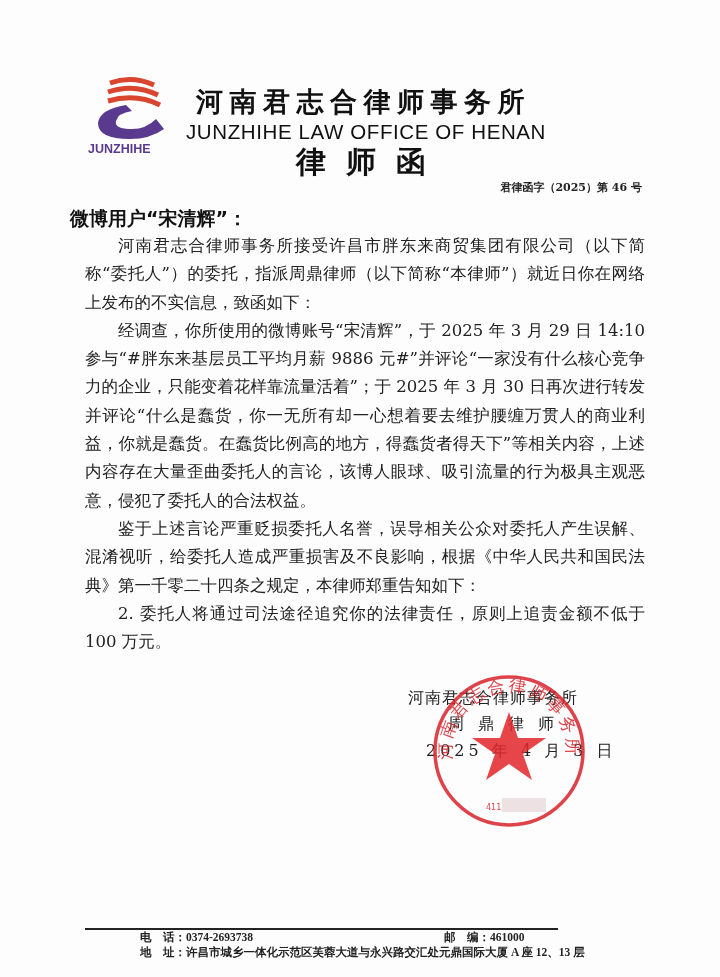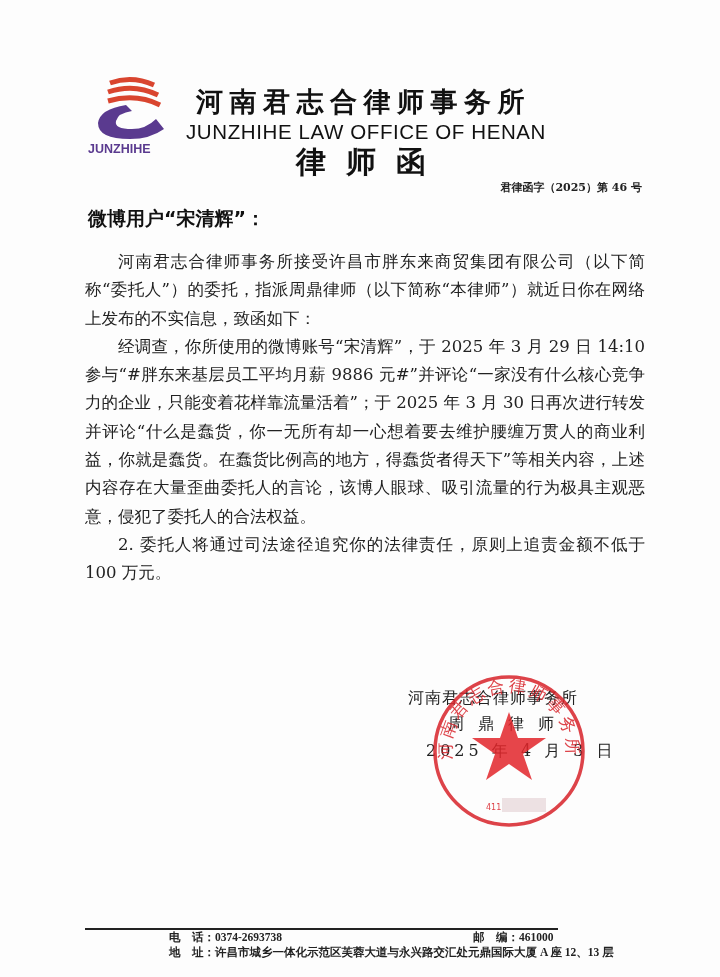--- a/index.html
+++ b/index.html
@@ -9,32 +9,32 @@
   .logo { left:86px; top:75px; width:100px; height:90px; }
   .logo-text { position:absolute; left:2px; top:67px; font-family:"Liberation Sans",sans-serif; font-weight:bold;
                font-size:12.5px; color:#5a3a8f; letter-spacing:0px;text-align:right; }
   .firm-cn { left:196px; top:84px; width:404px; font-size:27px; font-weight:bold; letter-spacing:6.5px;
              font-family:"DejaVu Sans","Liberation Sans",sans-serif; white-space:nowrap; color:#111; }
   .firm-en { left:186px; top:120px; width:425px; font-family:"Liberation Sans","DejaVu Sans",sans-serif;
              font-size:20.5px; letter-spacing:0.6px; white-space:nowrap; color:#111; }
   .doc-title { left:296px; top:142px; font-size:30px; font-weight:bold; letter-spacing:20px; white-space:nowrap;
                font-family:"DejaVu Sans","Liberation Sans",sans-serif; color:#111; }
   .ref { right:78px; top:180px; font-size:11px; white-space:nowrap; color:#222; font-weight:bold; }
-  .salutation { left:88px; top:206px; font-size:19px; font-weight:bold; white-space:nowrap; color:#111;
+  .salutation { left:70px; top:206px; font-size:19px; font-weight:bold; white-space:nowrap; color:#111;
                 font-family:"DejaVu Sans","Liberation Sans",sans-serif; }
   .body { left:85px; top:232px; width:560px; font-size:16.5px; line-height:28.3px; color:#222;
-          text-align:justify; text-justify:inter-character;margin-top:16px; }
+          text-align:justify; text-justify:inter-character; }
   .body p { margin:0; text-indent:2em; }
   .sign { left:408px; top:688px; font-size:16px; color:#222; white-space:nowrap; }
   .sign .l1 { position:absolute; left:0; top:0; letter-spacing:1px; }
   .sign .l2 { position:absolute; left:40px; top:26px; letter-spacing:14px; }
   .sign .l3 { position:absolute; left:18px; top:53px; letter-spacing:4px; }
   .stamp { left:430px; top:672px; width:158px; height:158px; }
   .rule { left:85px; top:928px; width:473px; height:1.5px; background:#222; }
-  .footer { font-family:"Liberation Serif","DejaVu Serif",serif; font-size:11.5px; font-weight:bold; color:#222; white-space:nowrap;margin-left:29px; }
+  .footer { font-family:"Liberation Serif","DejaVu Serif",serif; font-size:11.5px; font-weight:bold; color:#222; white-space:nowrap; }
   .f-phone { left:140px; top:930px; }
   .f-zip { left:444px; top:930px; }
   .f-addr { left:140px; top:945px; }
 </style>
 </head>
 <body>
 
 <div class="abs logo">
   <svg width="100" height="68" viewBox="0 0 100 68">
     <path d="M24 8 Q46 0 68 10" stroke="#d9452f" stroke-width="5" fill="none"></path>
@@ -46,20 +46,21 @@
 </div>
 <div class="abs firm-cn">河南君志合律师事务所</div>
 <div class="abs firm-en">JUNZHIHE LAW OFFICE OF HENAN</div>
 <div class="abs doc-title">律师函</div>
 <div class="abs ref">君律函字（2025）第 46 号</div>
 
 <div class="abs salutation">微博用户“宋清辉”：</div>
 <div class="abs body">
   <p>河南君志合律师事务所接受许昌市胖东来商贸集团有限公司（以下简称“委托人”）的委托，指派周鼎律师（以下简称“本律师”）就近日你在网络上发布的不实信息，致函如下：</p>
   <p>经调查，你所使用的微博账号“宋清辉”，于 2025 年 3 月 29 日 14:10 参与“#胖东来基层员工平均月薪 9886 元#”并评论“一家没有什么核心竞争力的企业，只能变着花样靠流量活着”；于 2025 年 3 月 30 日再次进行转发并评论“什么是蠢货，你一无所有却一心想着要去维护腰缠万贯人的商业利益，你就是蠢货。在蠢货比例高的地方，得蠢货者得天下”等相关内容，上述内容存在大量歪曲委托人的言论，该博人眼球、吸引流量的行为极具主观恶意，侵犯了委托人的合法权益。</p>
+  <p>鉴于上述言论严重贬损委托人名誉，误导相关公众对委托人产生误解、混淆视听，给委托人造成严重损害及不良影响，根据《中华人民共和国民法典》第一千零二十四条之规定，本律师郑重告知如下：</p>
   <p>2. 委托人将通过司法途径追究你的法律责任，原则上追责金额不低于 100 万元。</p>
 </div>
 
 <div class="abs sign">
   <span class="l1">河南君志合律师事务所</span>
   <span class="l2">周鼎律师</span>
   <span class="l3">2025 年 4 月 3 日</span>
 </div>
 <div class="abs stamp">
   <svg width="158" height="158" viewBox="0 0 158 158" style="opacity:0.85">

